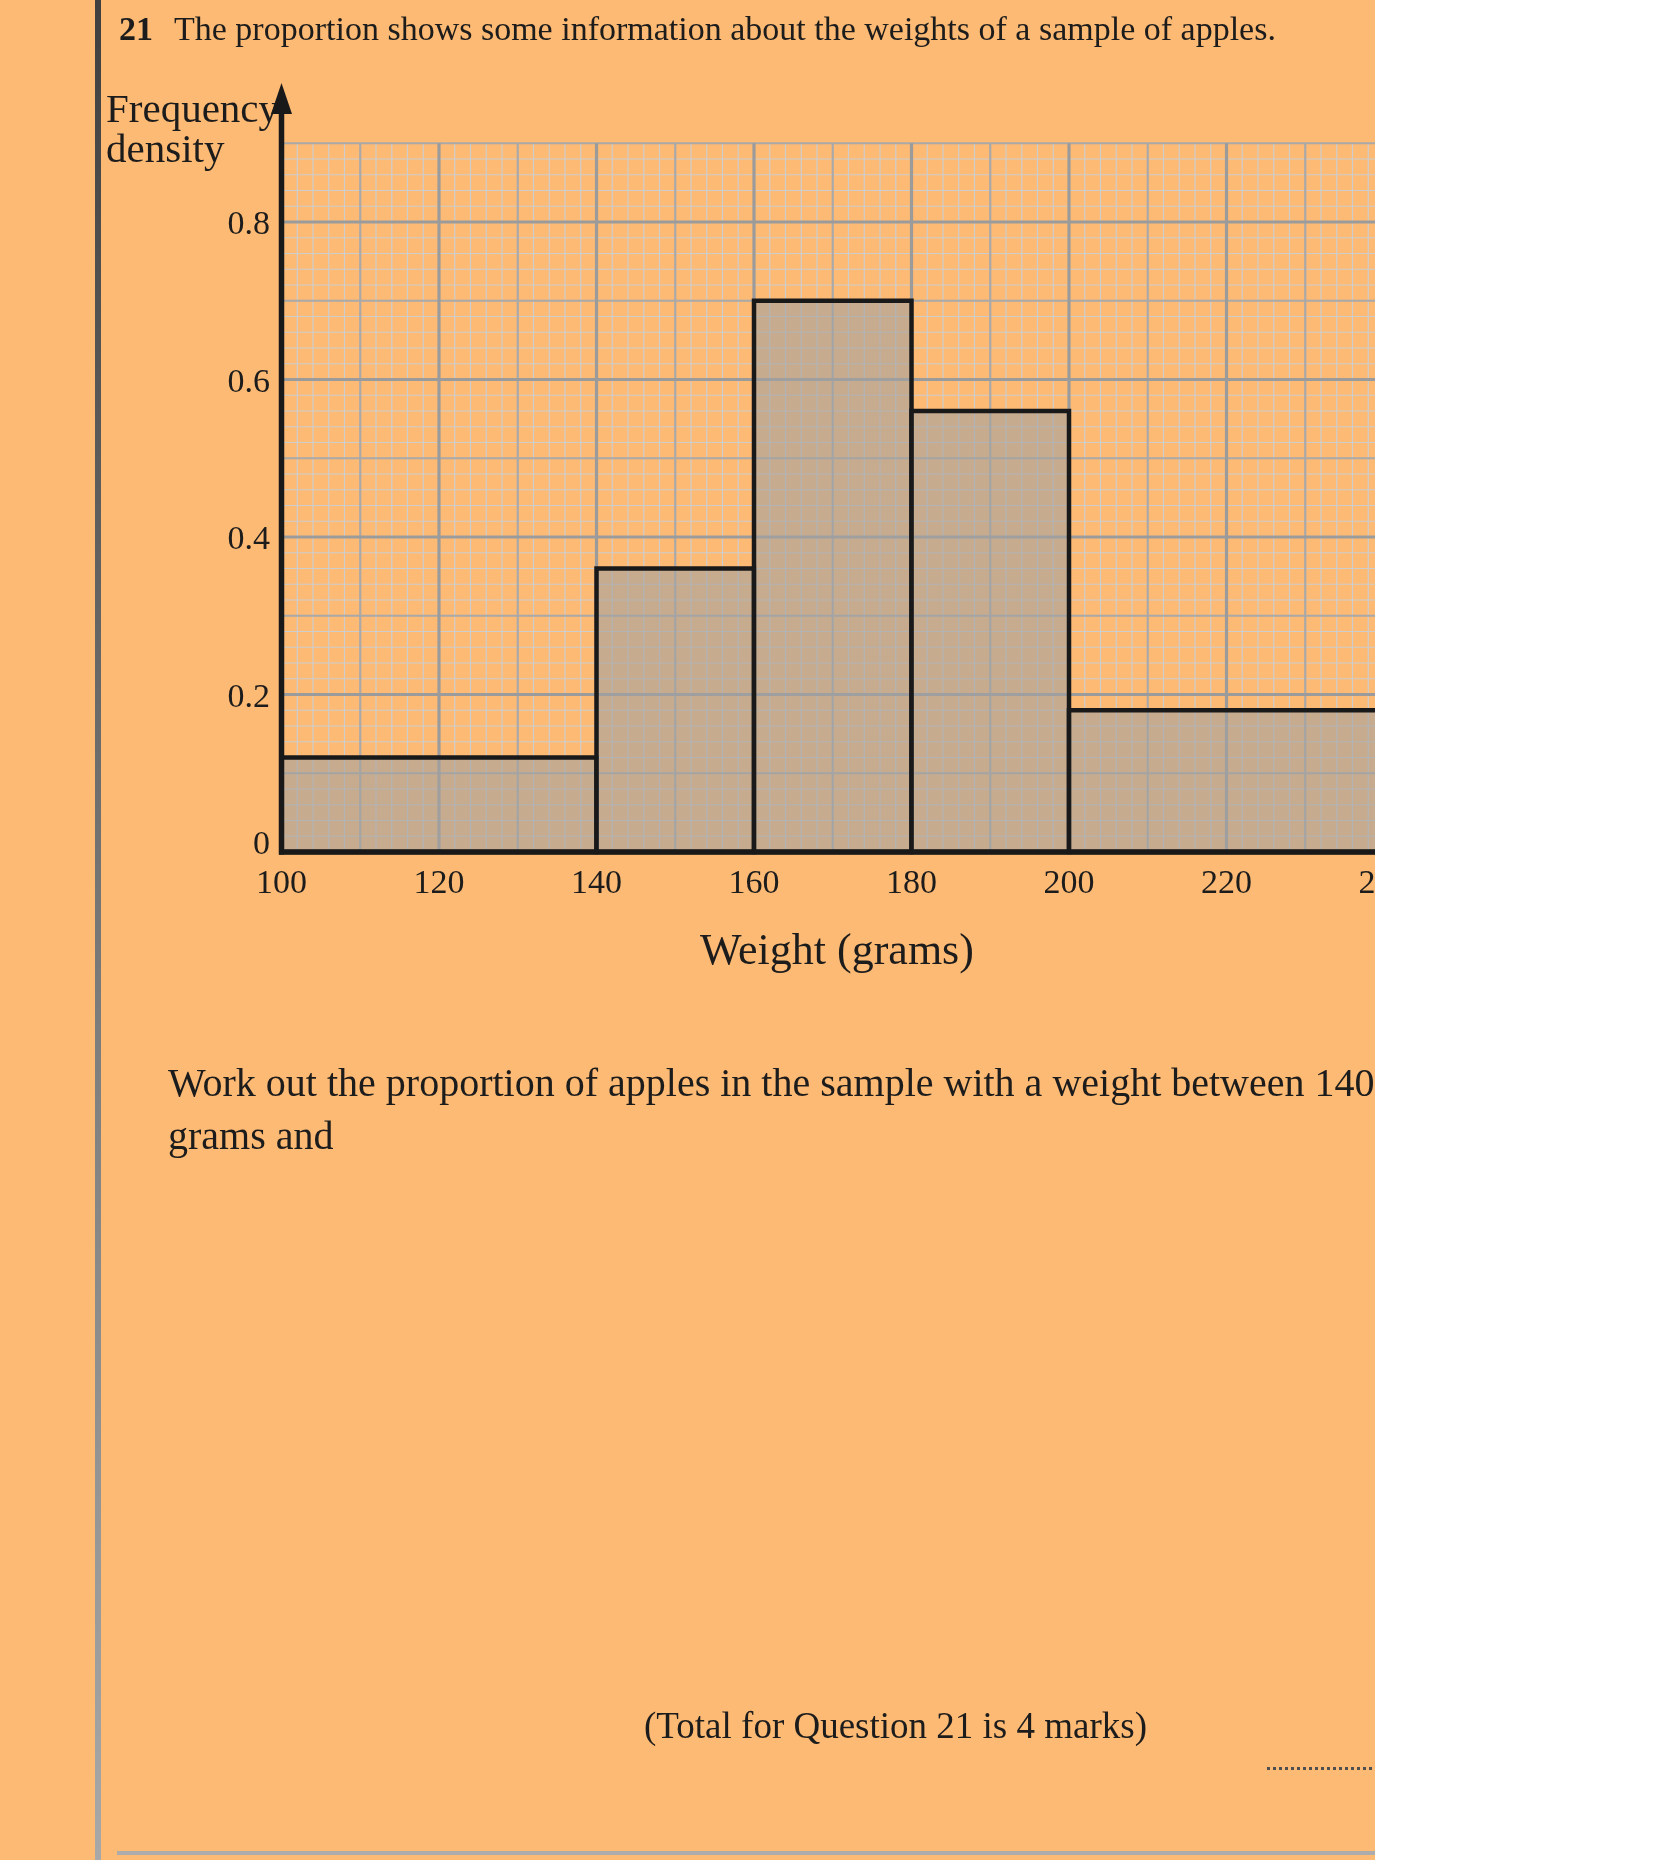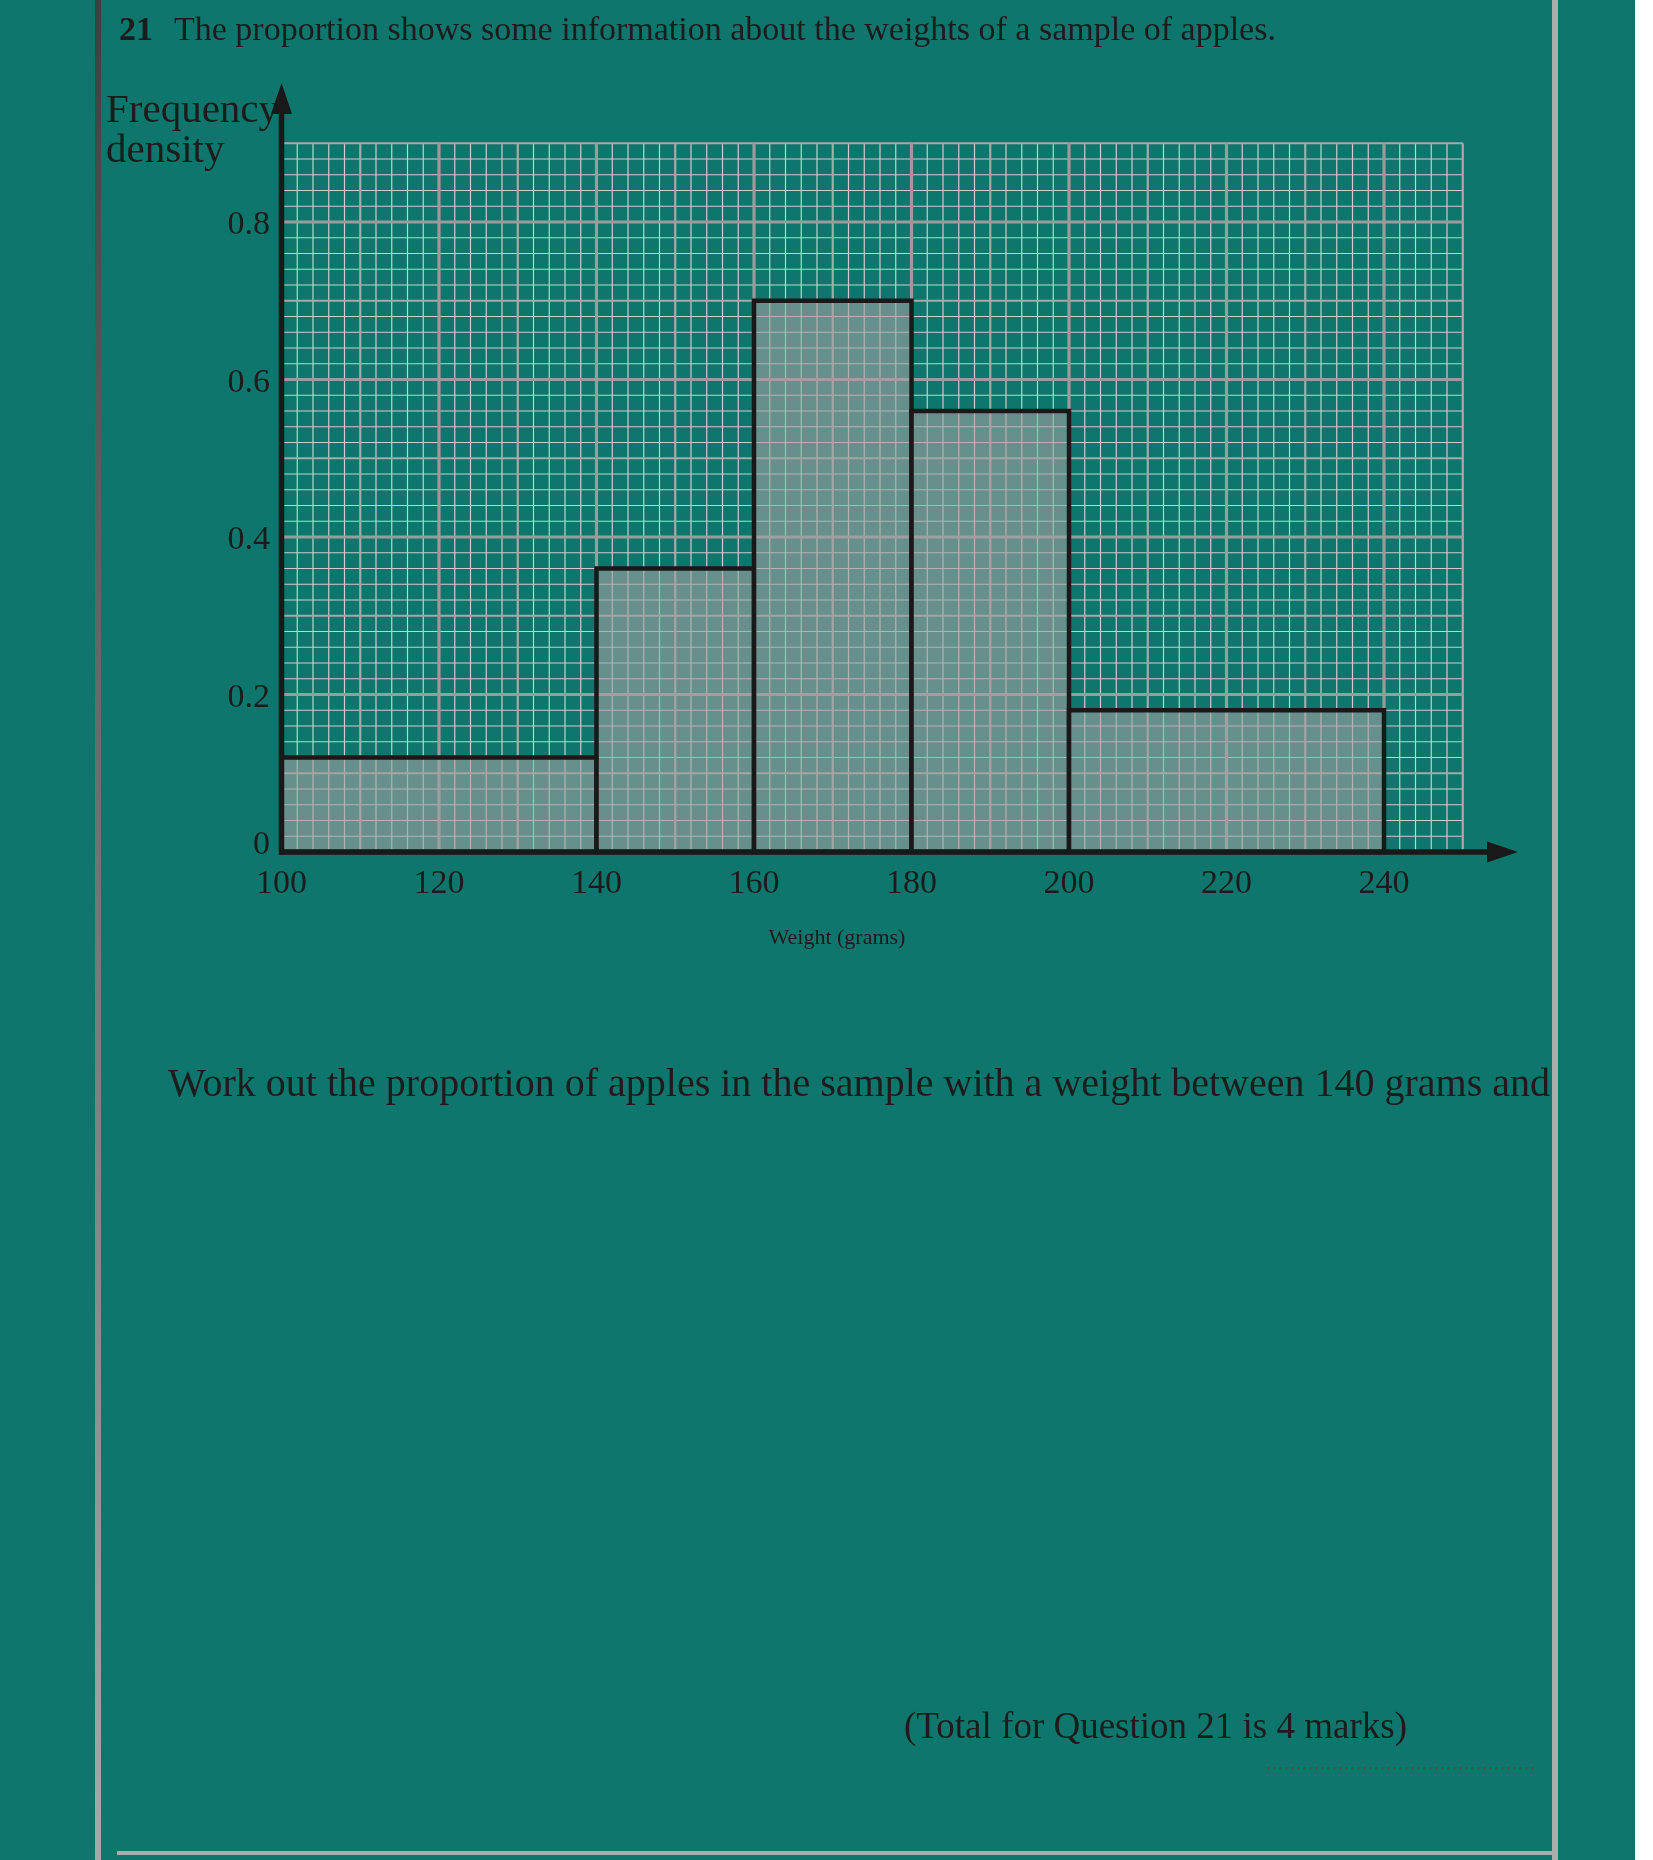--- a/index.html
+++ b/index.html
@@ -1,29 +1,29 @@
 <!DOCTYPE html>
 <html><head>
 <meta charset="utf-8">
 <style>
   html,body{margin:0;padding:0;background:#ffffff;}
   .page{
-    position:relative;width:1635px;height:1860px;background:#0f766e;overflow:hidden;
+    position:relative;width:1375px;height:1860px;background:#fdba74;overflow:hidden;
     font-family:"Liberation Serif","DejaVu Serif",serif;color:#1c1c1c;
   }
   .border-left{position:absolute;left:95px;top:0;width:6px;height:1860px;
     background:linear-gradient(180deg,#3f3f3f 0%,#7c7c7c 55%,#a8a8a8 100%);}
   .border-right{position:absolute;left:1552px;top:0;width:6px;height:1860px;background:#acacac;}
   .border-bottom{position:absolute;left:117px;top:1851px;width:1441px;height:4px;background:#acacac;}
   .qtitle{position:absolute;left:119px;top:10px;font-size:34px;white-space:nowrap;display:flex;gap:21px;}
   .qnum{font-weight:bold;}
   .ylab{position:absolute;left:106px;top:88px;font-size:41px;line-height:40px;}
   .chart-svg{position:absolute;left:0;top:0;}
   .chart-svg text{font-family:"Liberation Serif","DejaVu Serif",serif;fill:#1c1c1c;}
-  .xlab{position:absolute;left:582px;top:924px;width:510px;text-align:center;font-size:22px;}
+  .xlab{position:absolute;left:582px;top:924px;width:510px;text-align:center;font-size:44px;}
   .prompt{position:absolute;left:168px;top:1056px;font-size:40px;line-height:53px;}
   .answer-line{position:absolute;left:1267px;top:1750px;width:267px;height:17px;
     border-bottom:3.5px dotted #4f4f4f;}
   .total{position:absolute;right:228px;top:1704px;font-size:37px;font-weight:normal;white-space:nowrap;text-align:right;}
 </style>
 </head>
 <body>
 
 <div class="page">
 

